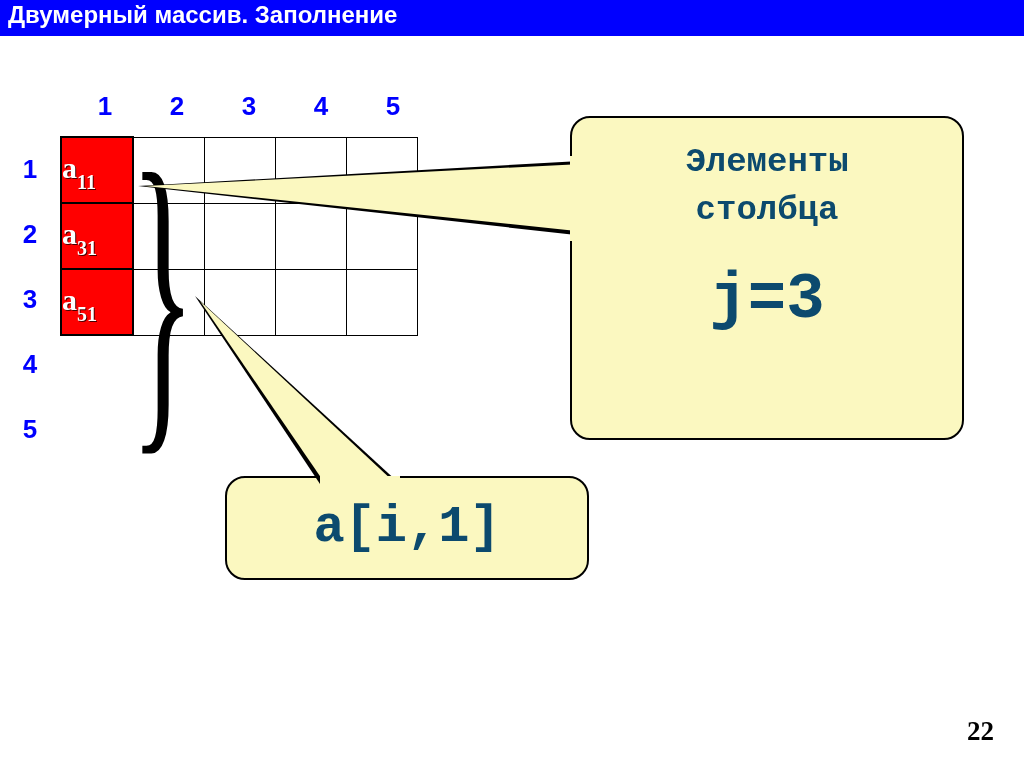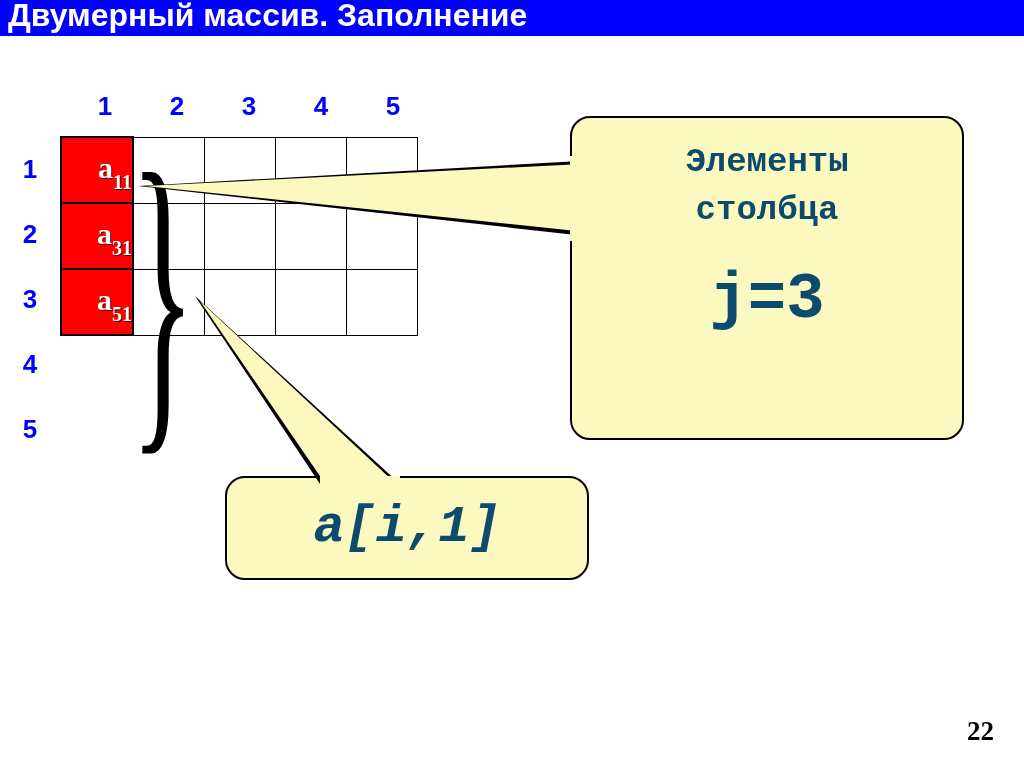--- a/index.html
+++ b/index.html
@@ -8,21 +8,21 @@
     width: 1024px;
     height: 767px;
     background: #ffffff;
     font-family: "Times New Roman", serif;
     overflow: hidden;
   }
   .titlebar {
     background: #0000ff;
     color: #ffffff;
     font-family: Arial, sans-serif;
-    font-size: 32px;
+    font-size: 24px;
     font-weight: bold;
     padding: 4px 8px;
     height: 28px;
     line-height: 22px;
   }
   .stage {
     position: relative;
     width: 1024px;
     height: 731px;
   }
@@ -61,21 +61,21 @@
     height: 64px;
     border: 1px solid #000;
     padding: 0;
   }
   .arrgrid td.hl {
     background: #ff0000;
     border: 2px solid #000;
     color: #ffffff;
     font-size: 30px;
     font-weight: bold;
-    text-align: right;
+    text-align: left;
     vertical-align: middle;
     font-family: "Times New Roman", serif;
     text-shadow: 1px 1px 0 #400;
   }
   .arrgrid td.hl .sub {
     font-size: 20px;
     vertical-align: sub;
     position: relative;
     top: 4px;
   }
@@ -115,21 +115,20 @@
   .callout.big .l1 { font-size: 34px; line-height: 48px; }
   .callout.big .l2 { font-size: 64px; margin-top: 30px; }
 
   .callout.small {
     left: 225px;
     top: 440px;
     width: 360px;
     height: 100px;
     font-size: 52px;
     line-height: 100px;
-    font-style: italic;
   }
 
   
   svg.tails {
     position: absolute;
     left: 0; top: 0;
     width: 1024px;
     height: 731px;
     pointer-events: none;
   }

